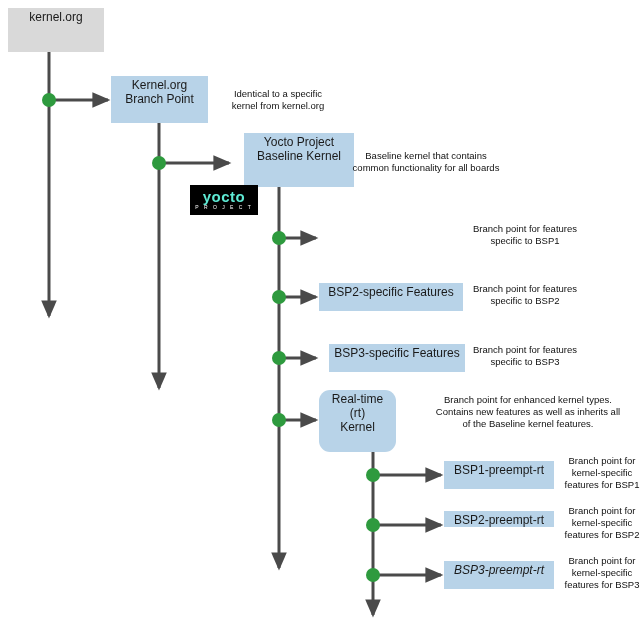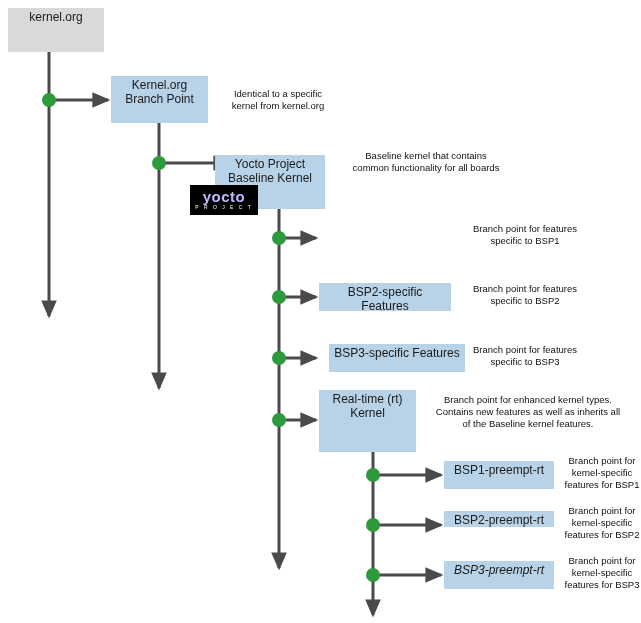--- a/index.html
+++ b/index.html
@@ -47,21 +47,21 @@
   }
   .logo {
     position: absolute;
     background: #000000;
     display: flex;
     flex-direction: column;
     align-items: center;
     justify-content: center;
   }
   .logo .logo-main {
-    color: #c4b5fd;
+    color: #5eead4;
     font-size: 15px;
     font-weight: bold;
     letter-spacing: 0.5px;
     line-height: 15px;
   }
   .logo .logo-sub {
     color: #ffffff;
     font-size: 5px;
     letter-spacing: 2px;
     line-height: 7px;
@@ -119,35 +119,35 @@
 
   <div class="node gray" style="left:8px; top:8px; width:96px; height:44px;">
     <span>kernel.org</span>
   </div>
 
   <div class="node" style="left:111px; top:76px; width:97px; height:47px;">
     <span style="white-space:pre-line;">Kernel.org
 Branch Point</span>
   </div>
 
-  <div class="node" style="left:215px; top:133px; width:110px; height:54px;margin-top:22px;">
+  <div class="node" style="left:244px; top:133px; width:110px; height:54px;">
     <span style="white-space:pre-line;">Yocto Project
 Baseline Kernel</span>
   </div>
 
 
-  <div class="node" style="left:319px; top:283px; width:132px; height:28px;">
+  <div class="node" style="left:319px; top:283px; width:144px; height:28px;">
     <span>BSP2-specific Features</span>
   </div>
 
   <div class="node" style="left:329px; top:344px; width:136px; height:28px;">
     <span>BSP3-specific Features</span>
   </div>
 
-  <div class="node" style="left:319px; top:390px; width:97px; height:62px;">
+  <div class="node" style="left:319px; top:390px; width:77px; height:62px;border-radius:11px;">
     <span style="white-space:pre-line;">Real-time (rt)
 Kernel</span>
   </div>
 
   <div class="node" style="left:444px; top:461px; width:110px; height:28px;">
     <span>BSP1-preempt-rt</span>
   </div>
 
   <div class="node" style="left:444px; top:511px; width:110px; height:16px;">
     <span>BSP2-preempt-rt</span>

